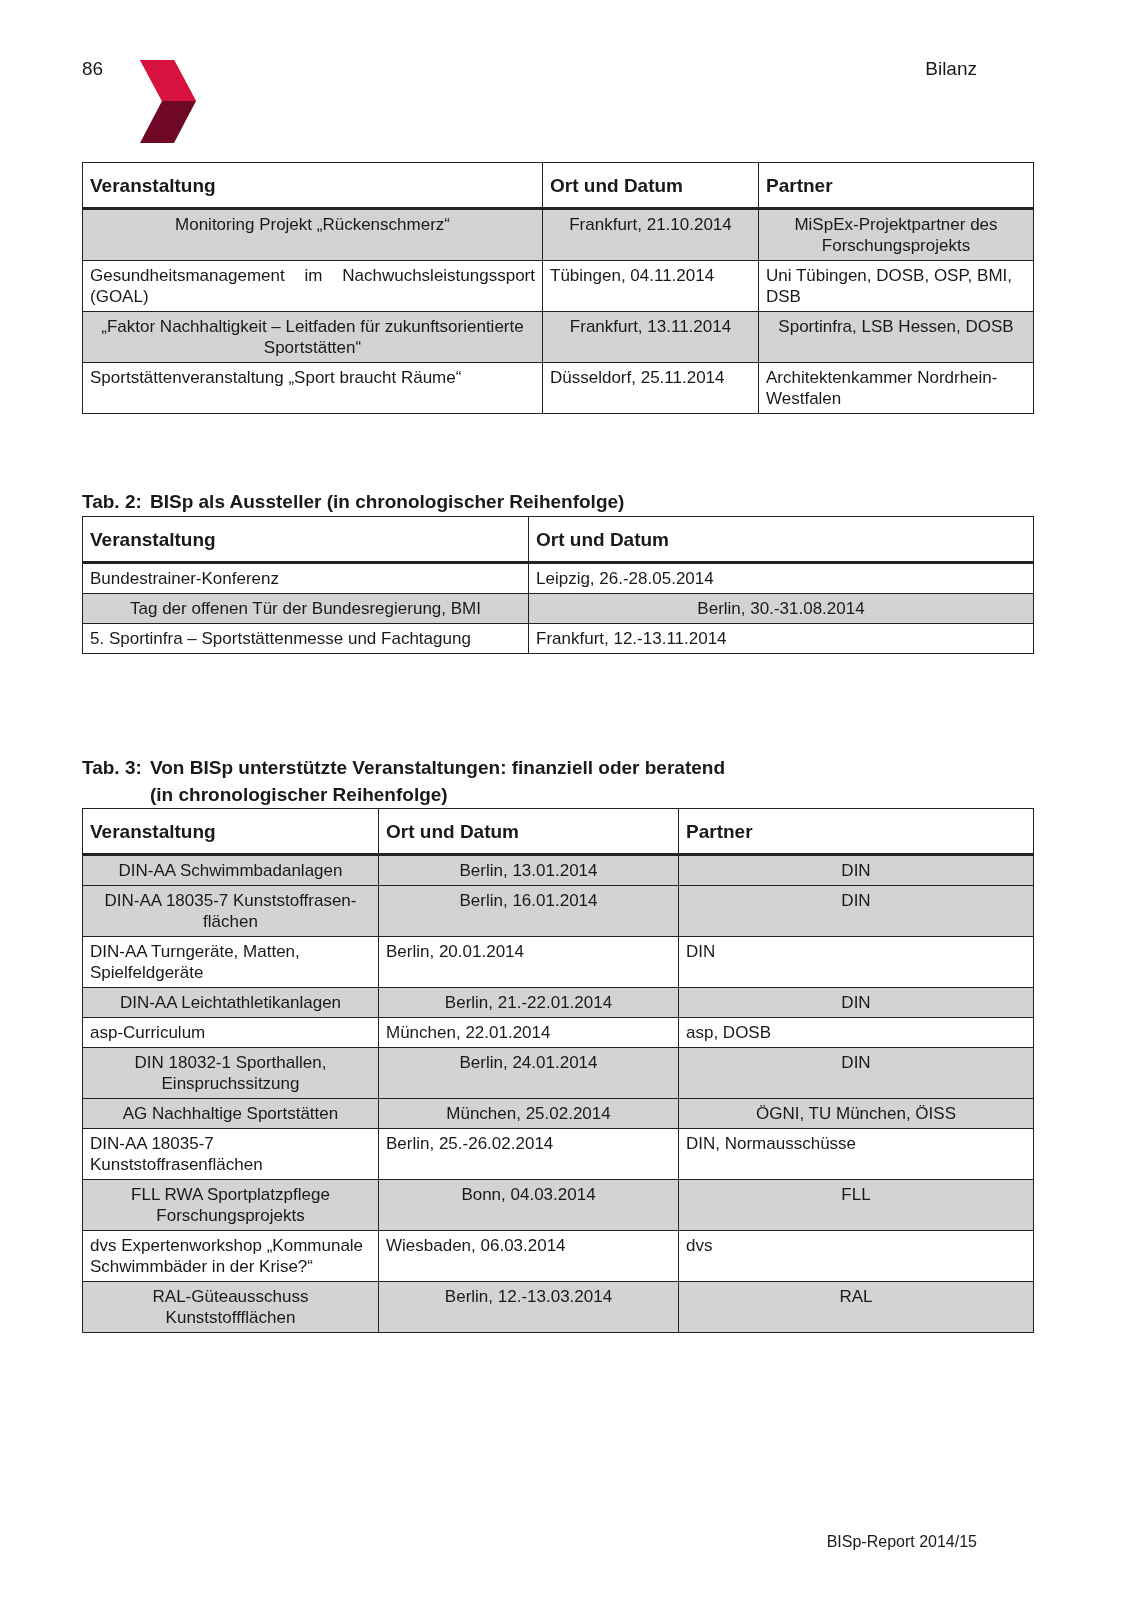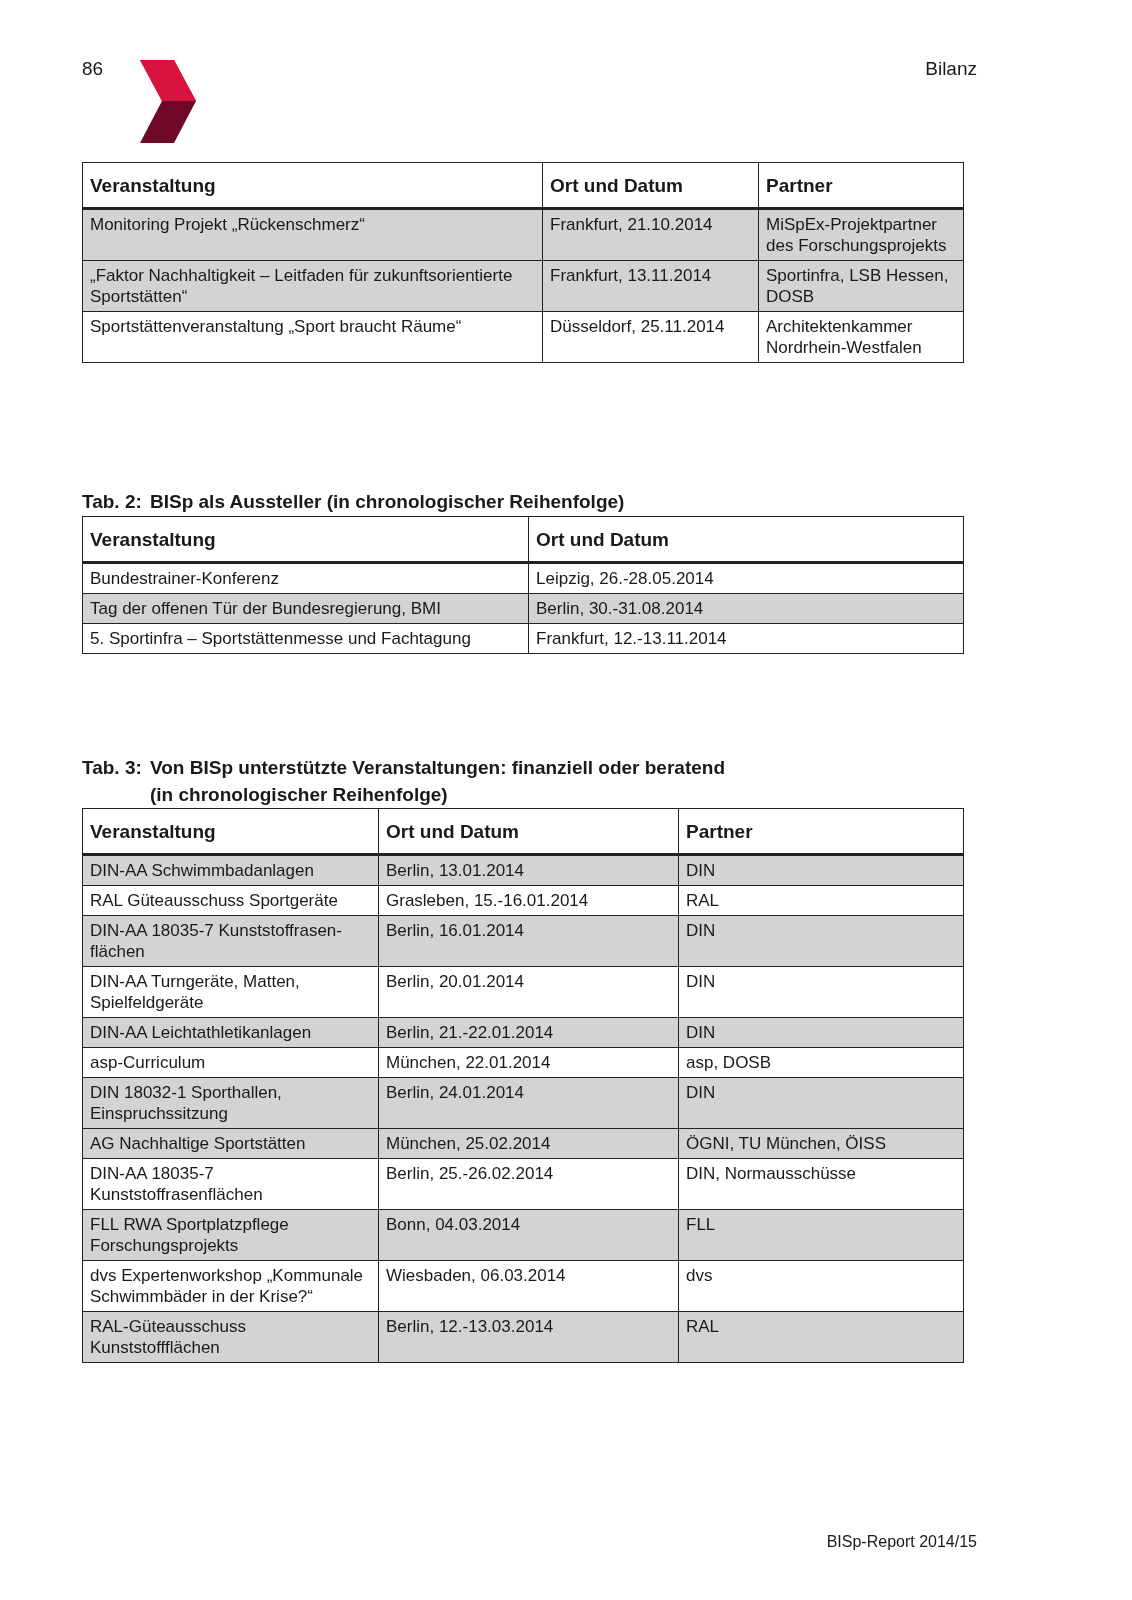--- a/index.html
+++ b/index.html
@@ -2,28 +2,28 @@
 <html><head>
 <meta charset="utf-8">
 <style>
   html, body { margin:0; padding:0; background:#ffffff; }
   body { width:1132px; height:1600px; position:relative; overflow:hidden;
          font-family:"Liberation Sans", sans-serif; color:#1a1a1a; }
   .page-num { position:absolute; left:82px; top:58px; font-size:19px; }
   .section { position:absolute; right:155px; top:58px; font-size:19px;text-align:center; }
   .logo { position:absolute; left:140px; top:60px; width:56px; height:83px; }
   .footer { position:absolute; right:155px; top:1533px; font-size:16px; }
-  table { position:absolute; left:82px; width:882px; border-collapse:collapse;
+  table { position:absolute; left:82px; width:952px; border-collapse:collapse;
           font-size:17px; line-height:21px; }
   td, th { border:1px solid #222; vertical-align:top; text-align:left;
            padding:4px 7px 4px 7px; }
   th { font-weight:bold; font-size:19px; height:44px; vertical-align:middle; padding-top:0; padding-bottom:0; }
   thead tr { border-bottom:3px solid #222; }
   thead th { border-bottom:3px solid #222; }
-  tr.shade td { background:#d3d3d3; }
+  tr.shade td { background:#d3d3d3;text-align:center; }
   .justify { text-align:justify; text-align-last:left; }
   .caption { position:absolute; left:82px; font-size:19px; font-weight:bold; line-height:27px; }
   .caption .lbl { display:inline-block; width:68px; }
   .caption .cont { position:absolute; left:68px; width:640px; }
   #t1 { top:162px; }
   #t2 { top:516px; }
   #t3 { top:808px; }
   #t2 td { height:21px; }
 </style>
 </head>
@@ -48,20 +48,25 @@
       <th>Veranstaltung</th>
       <th>Ort und Datum</th>
       <th>Partner</th>
     </tr>
   </thead>
   <tbody>
     <tr class="shade" style="height:51px">
       <td>Monitoring Projekt „Rückenschmerz“</td>
       <td>Frankfurt, 21.10.2014</td>
       <td>MiSpEx-Projektpartner des Forschungsprojekts</td>
+    </tr>
+    <tr style="height:51px">
+      <td class="justify">Gesundheitsmanagement im Nachwuchsleistungssport (GOAL)</td>
+      <td>Tübingen, 04.11.2014</td>
+      <td>Uni Tübingen, DOSB, OSP, BMI, DSB</td>
     </tr>
     <tr class="shade" style="height:51px">
       <td>„Faktor Nachhaltigkeit – Leitfaden für zukunftsorientierte Sportstätten“</td>
       <td>Frankfurt, 13.11.2014</td>
       <td>Sportinfra, LSB Hessen, DOSB</td>
     </tr>
     <tr style="height:51px">
       <td>Sportstättenveranstaltung „Sport braucht Räume“</td>
       <td>Düsseldorf, 25.11.2014</td>
       <td>Architektenkammer Nordrhein-Westfalen</td>
@@ -115,25 +120,20 @@
       <th>Ort und Datum</th>
       <th>Partner</th>
     </tr>
   </thead>
   <tbody id="t3body">
       <tr class="shade">
         <td>DIN-AA Schwimmbadanlagen</td>
         <td>Berlin, 13.01.2014</td>
         <td>DIN</td>
       </tr>
-      <tr>
-        <td>RAL Güteausschuss Sportgeräte</td>
-        <td>Grasleben, 15.-16.01.2014</td>
-        <td>RAL</td>
-      </tr>
       <tr class="shade">
         <td>DIN-AA 18035-7 Kunststoffrasen-flächen</td>
         <td>Berlin, 16.01.2014</td>
         <td>DIN</td>
       </tr>
       <tr>
         <td>DIN-AA Turngeräte, Matten, Spielfeldgeräte</td>
         <td>Berlin, 20.01.2014</td>
         <td>DIN</td>
       </tr>

